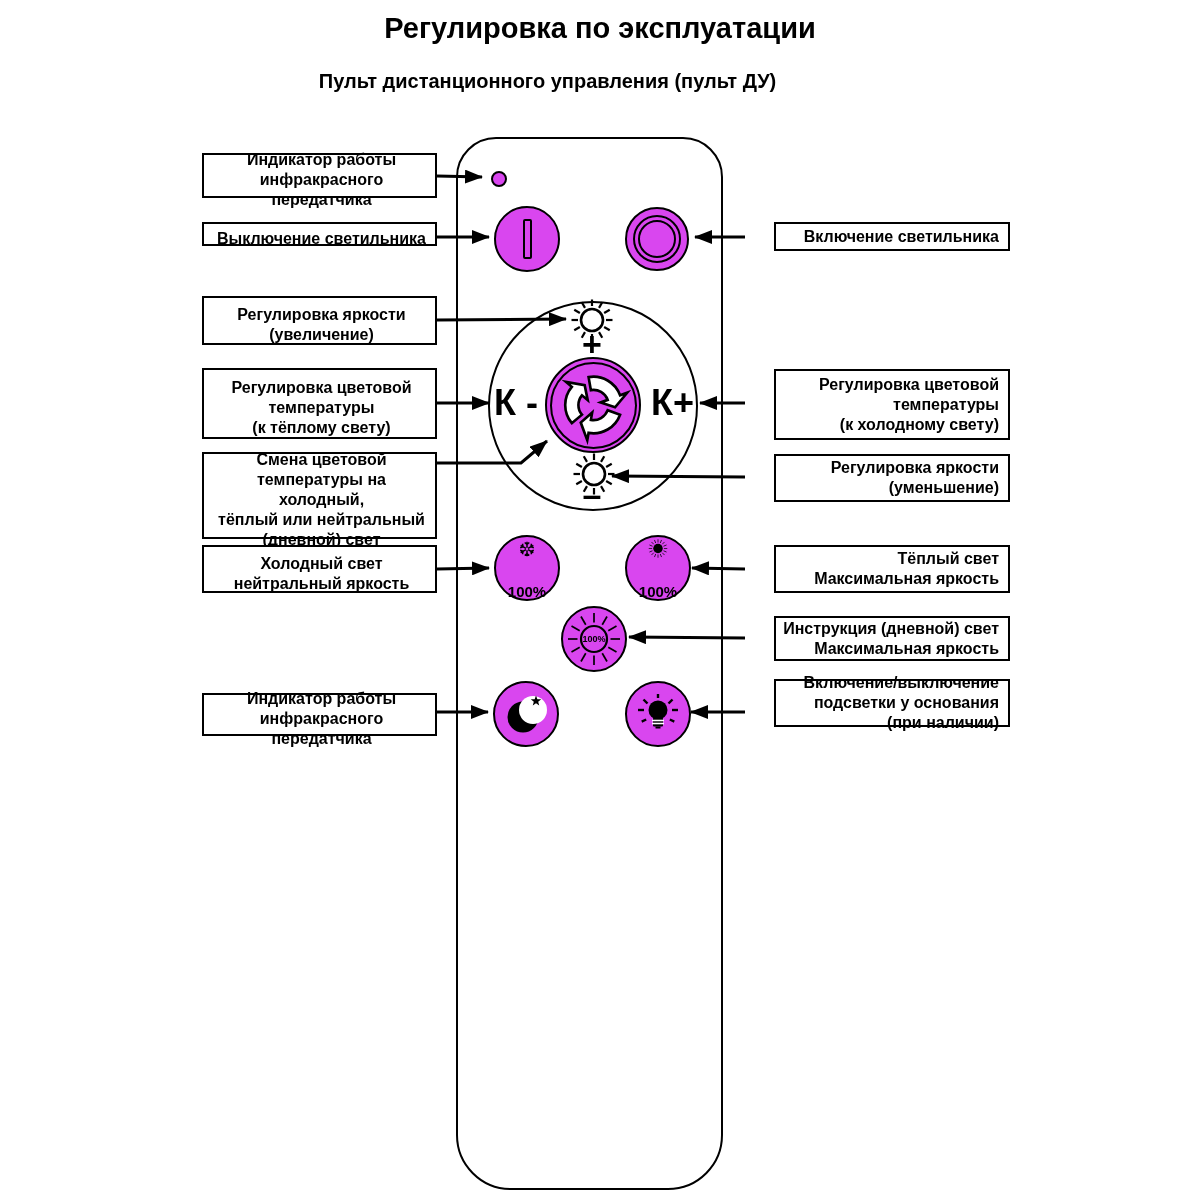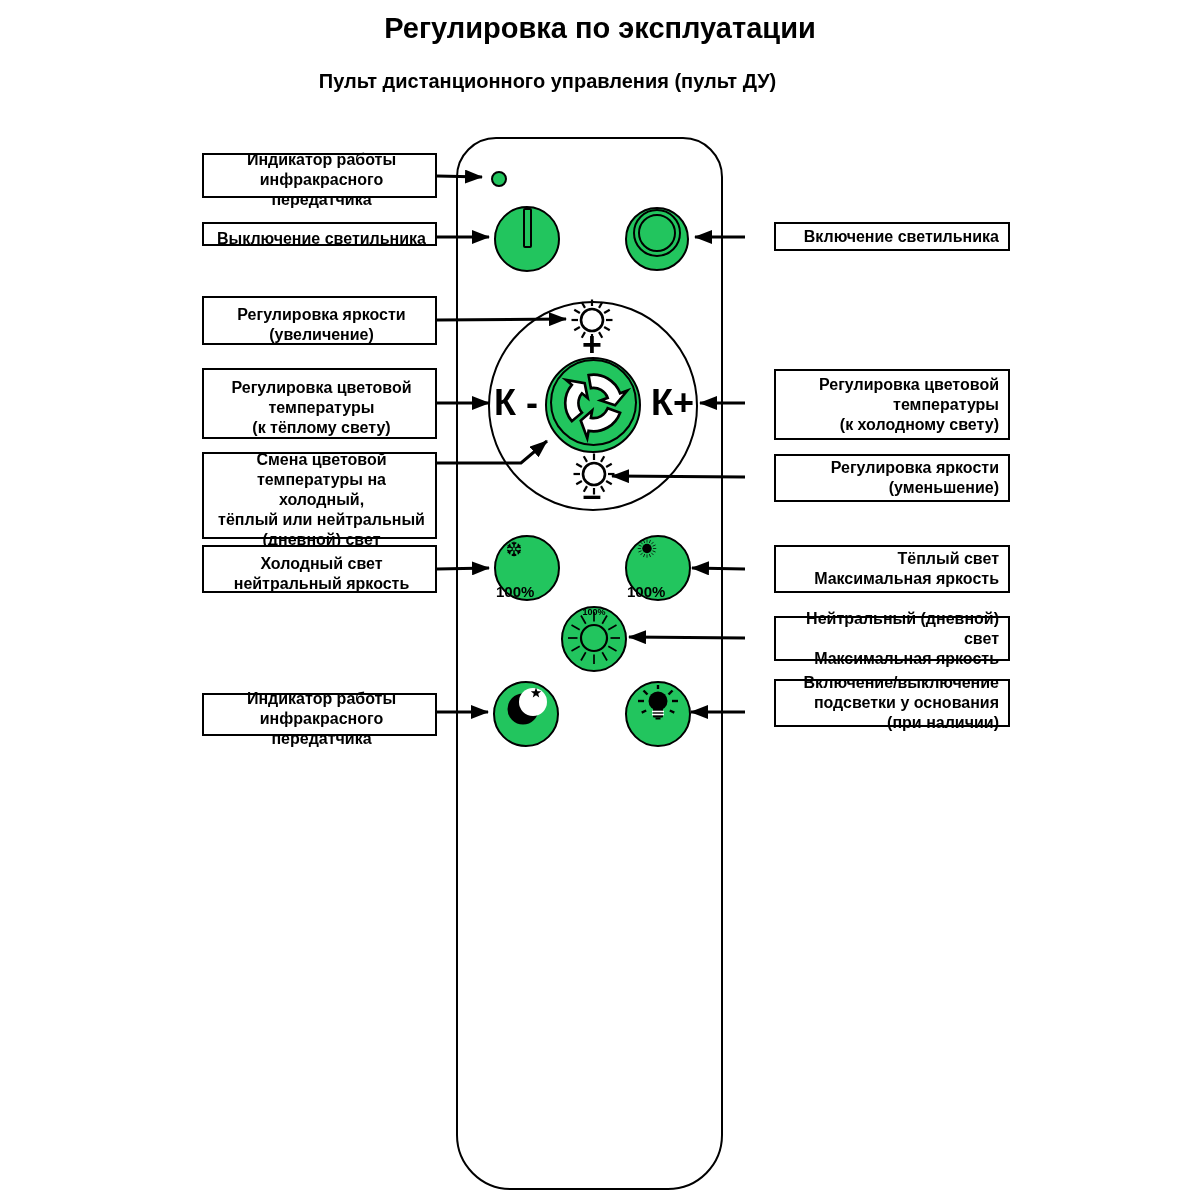--- a/index.html
+++ b/index.html
@@ -10,21 +10,21 @@
   .subtitle{position:absolute;top:70px;left:0;width:1095px;margin:0;text-align:center;
          font-size:20px;font-weight:bold;}
   .callout{position:absolute;border:2px solid #000;box-sizing:border-box;display:flex;
          align-items:center;font-weight:bold;font-size:16px;line-height:1.25;background:#fff;}
   .callout span{white-space:pre-line;display:block;width:100%;}
   .callout.left{left:202px;width:235px;padding:12px 5px 3px 9px;text-align:center;}
   .callout.right{left:746px;width:236px;padding:3px 9px 3px 5px;text-align:right;margin-left:28px;}
   .remote{position:absolute;left:456px;top:137px;width:267px;height:1053px;background:#fff;
          border:2.5px solid #000;border-radius:40px 40px 55px 55px;box-sizing:border-box;}
   .btn{position:absolute;border:2.5px solid #000;border-radius:50%;box-sizing:border-box;
-         background:#22c55e;display:flex;justify-content:center;gap:26px;}
+         background:#d946ef;display:flex;align-items:center;justify-content:center;gap:26px;}
   .pad{position:absolute;left:30px;top:162px;width:210px;height:210px;border:2px solid #000;
          border-radius:50%;box-sizing:border-box;}
   .ring{border:2px solid #000;border-radius:50%;box-sizing:border-box;display:flex;
          align-items:center;justify-content:center;}
   .sym{position:absolute;font-weight:bold;text-align:center;}
   .pct{font-weight:bold;font-size:15px;letter-spacing:0;line-height:1;}
   .col{flex-direction:column;}
   svg{display:block;}
   .arrows{position:absolute;left:0;top:0;pointer-events:none;}
 </style>
@@ -77,21 +77,21 @@
     </div>
   <div class="callout right" style="top:454px;height:48px">
       <span>Регулировка яркости
 (уменьшение)</span>
     </div>
   <div class="callout right" style="top:545px;height:48px">
       <span>Тёплый свет
 Максимальная яркость</span>
     </div>
   <div class="callout right" style="top:616px;height:45px">
-      <span>Нейтральный (дневной) свет
+      <span>Инструкция (дневной) свет
 Максимальная яркость</span>
     </div>
   <div class="callout right" style="top:679px;height:48px">
       <span>Включение/выключение
 подсветки у основания
 (при наличии)</span>
     </div>
 
   <div class="remote">
 

